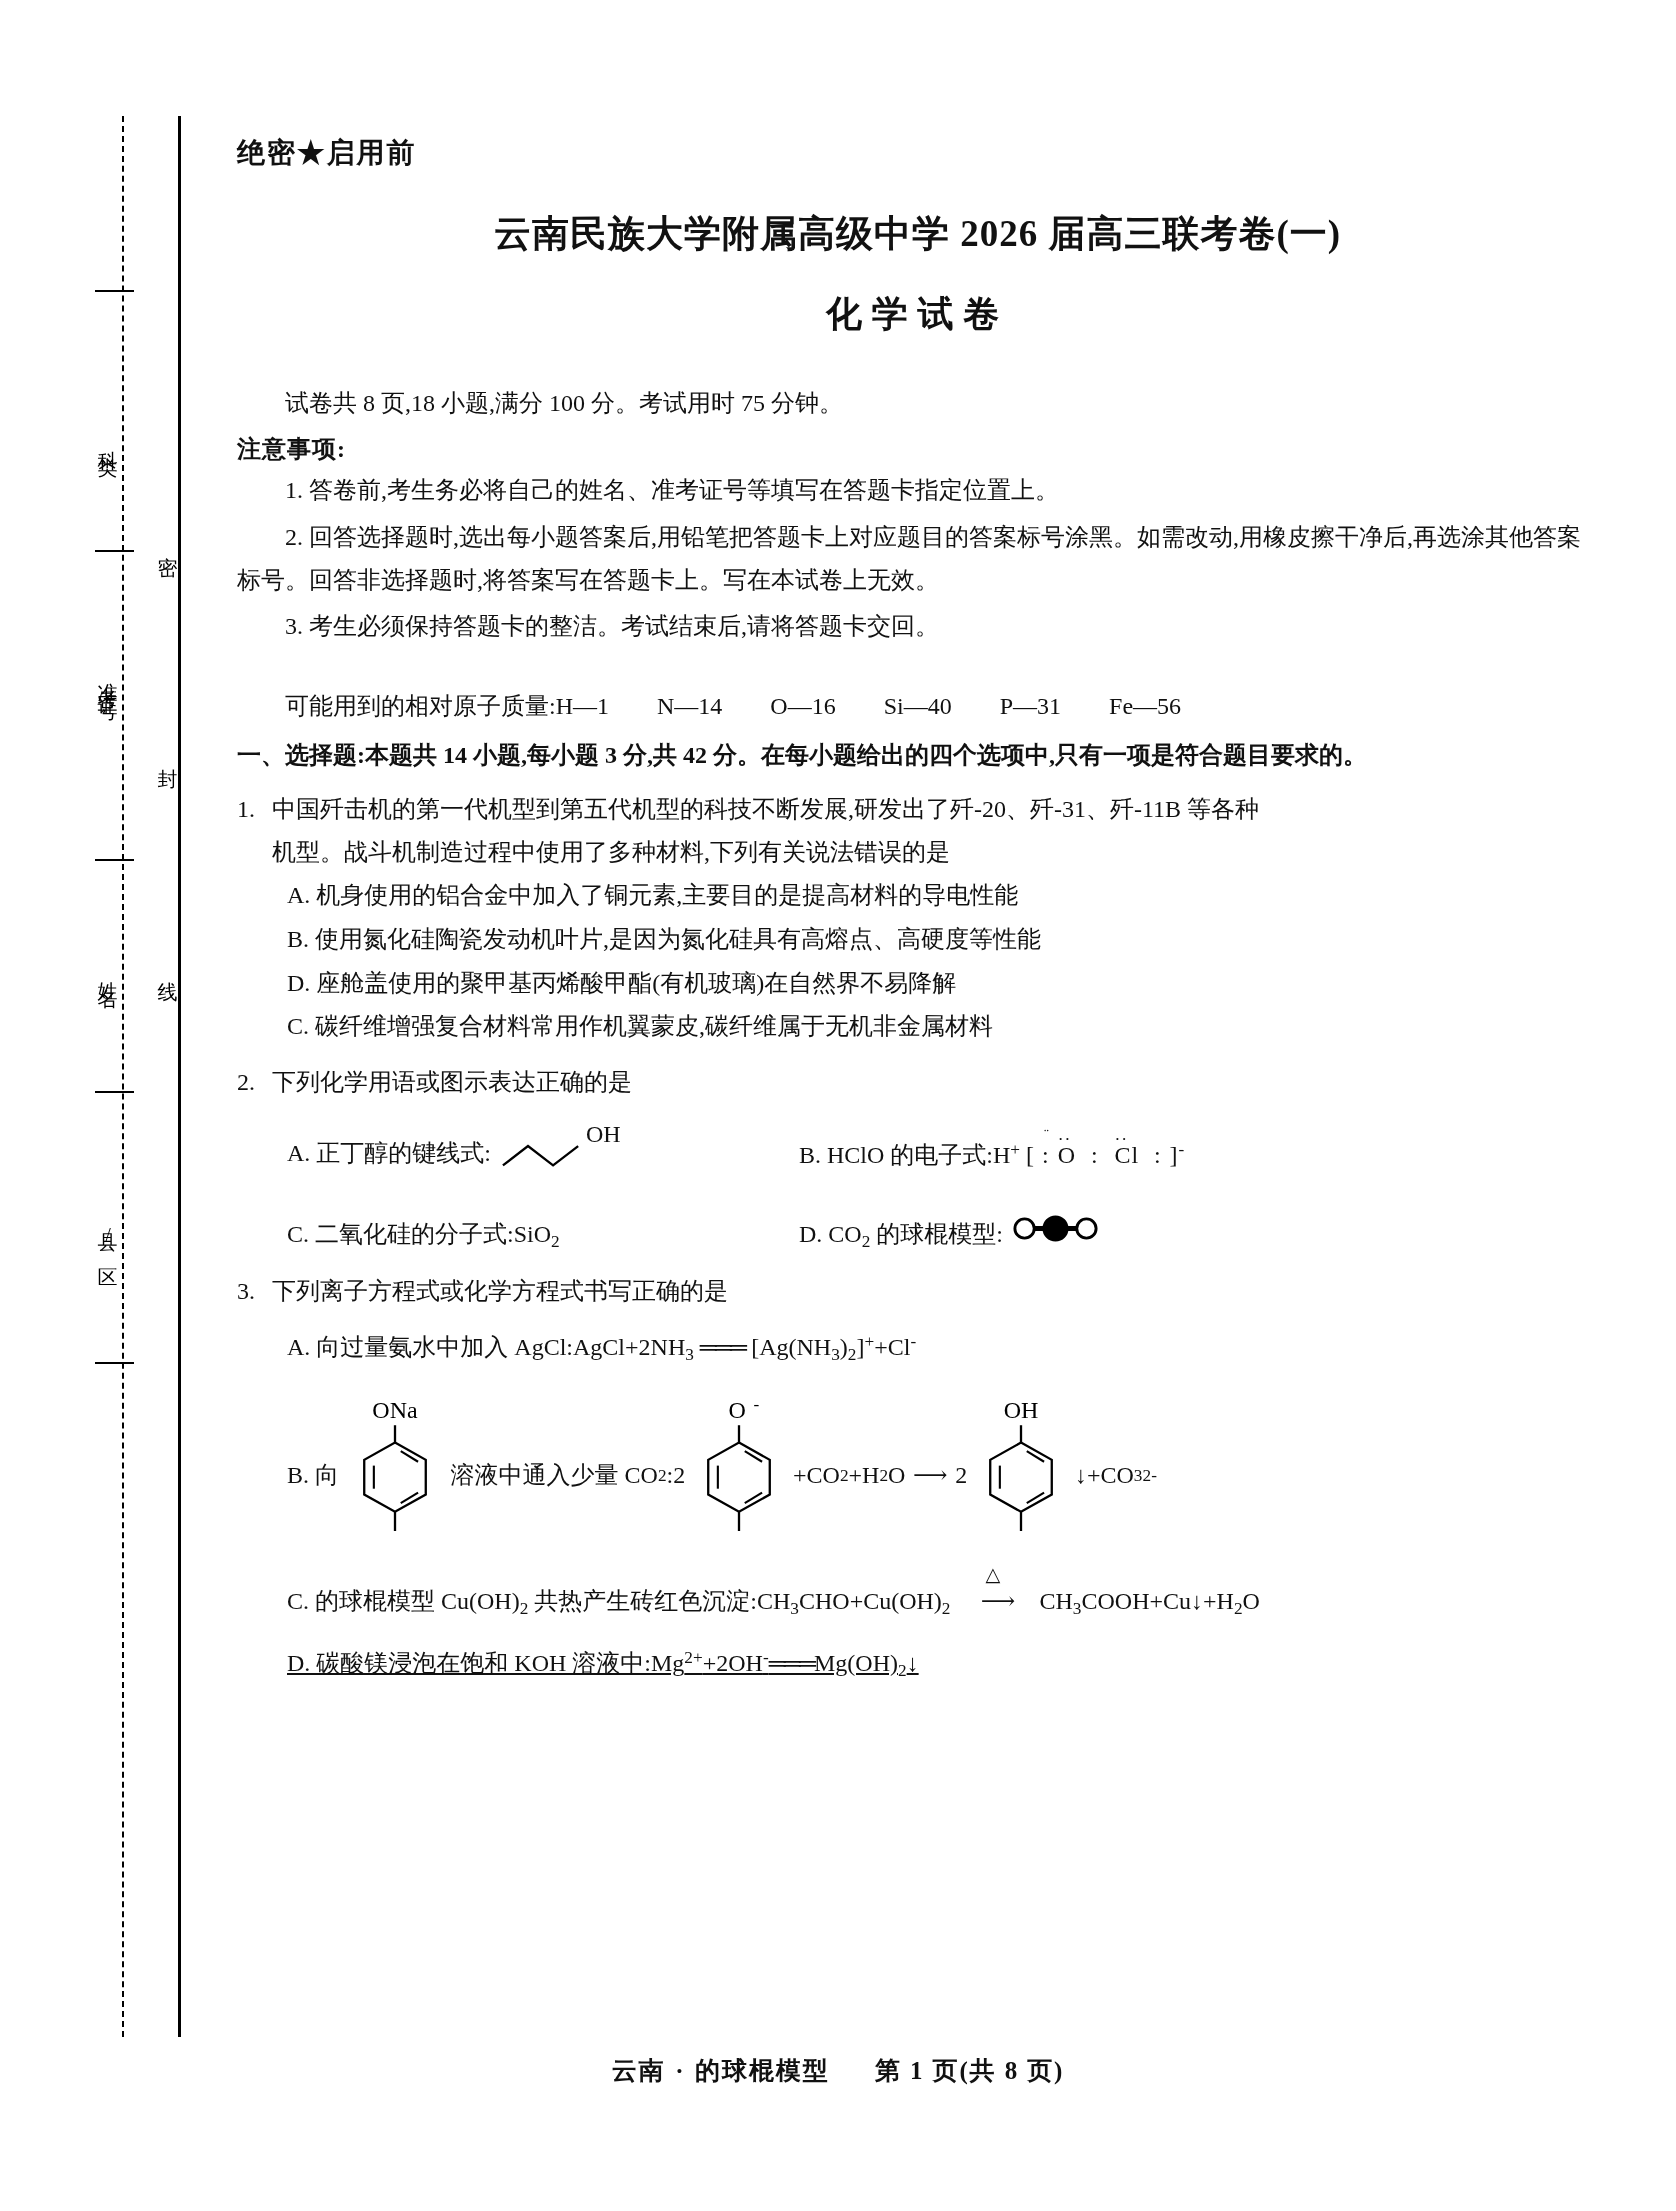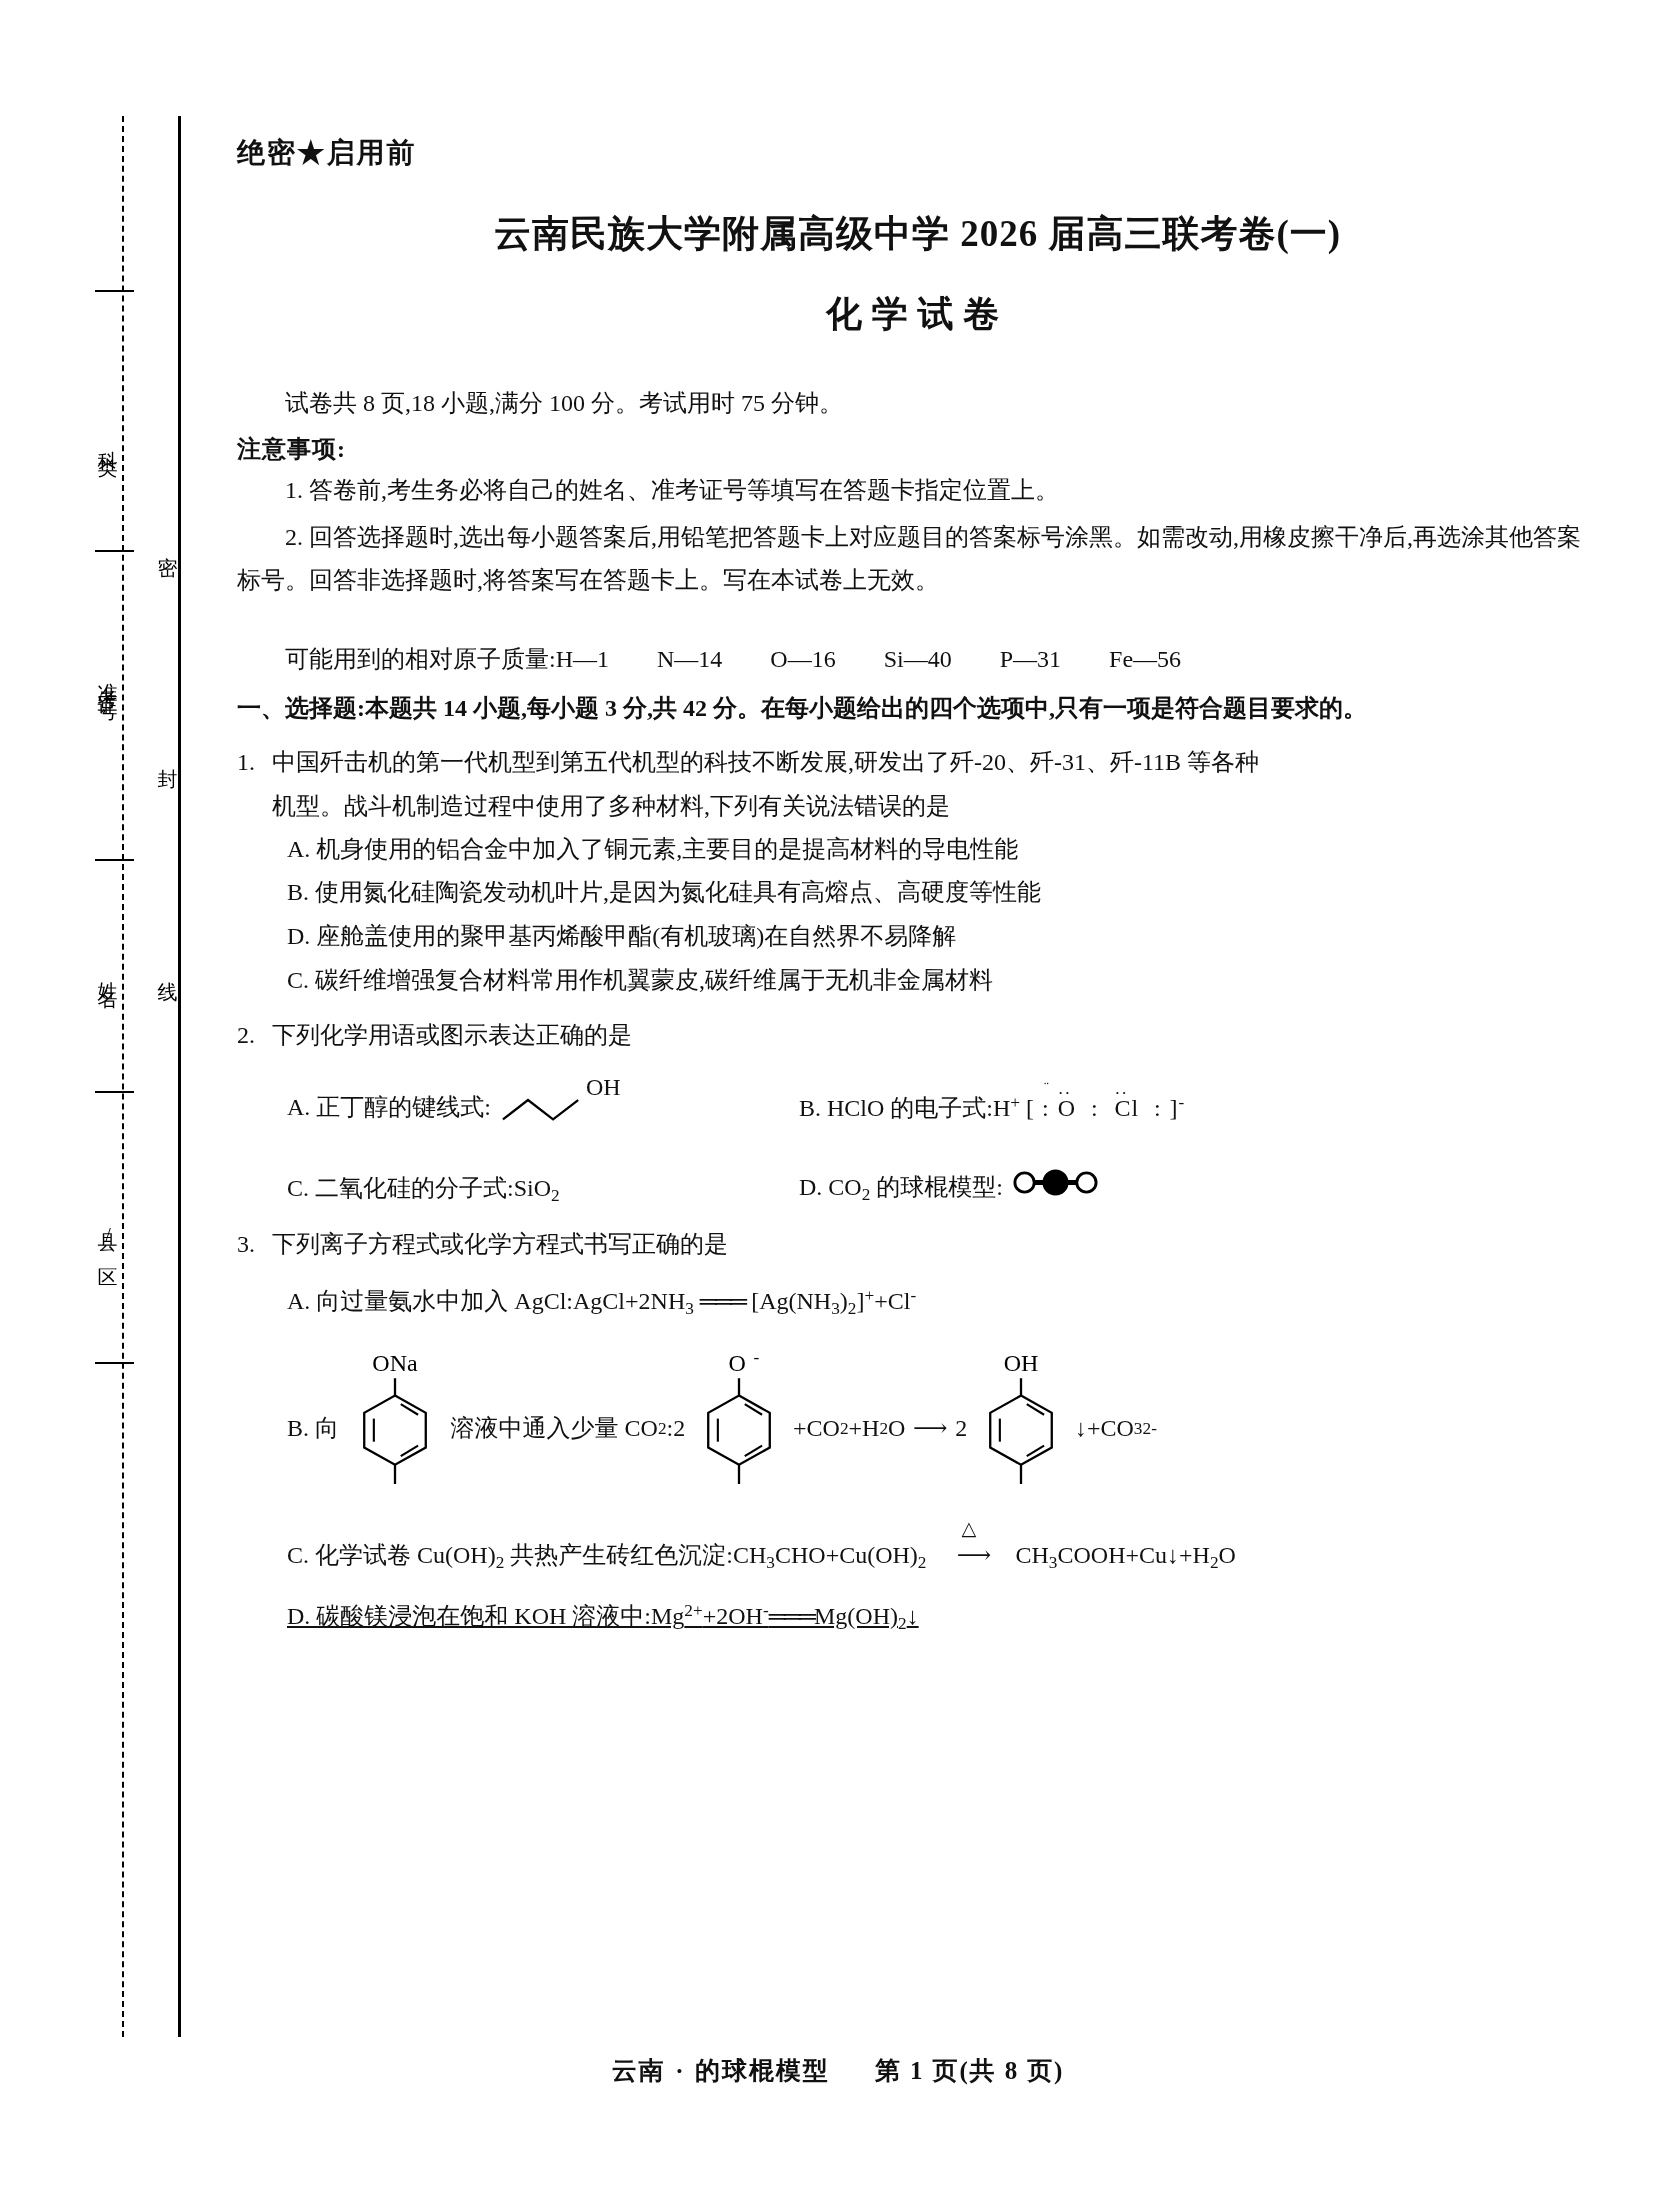--- a/index.html
+++ b/index.html
@@ -193,20 +193,21 @@
     <div class="secret">绝密★启用前</div>
 
     <div class="doc-title">云南民族大学附属高级中学 2026 届高三联考卷(一)</div>
     <div class="doc-subtitle">化学试卷</div>
 
     <div class="intro">试卷共 8 页,18 小题,满分 100 分。考试用时 75 分钟。</div>
 
     <div class="notice-head">注意事项:</div>
     <div class="notice-item">1. 答卷前,考生务必将自己的姓名、准考证号等填写在答题卡指定位置上。</div>
     <div class="notice-item">2. 回答选择题时,选出每小题答案后,用铅笔把答题卡上对应题目的答案标号涂黑。如需改动,用橡皮擦干净后,再选涂其他答案标号。回答非选择题时,将答案写在答题卡上。写在本试卷上无效。</div>
+    <div class="notice-item">3. 考生必须保持答题卡的整洁。考试结束后,请将答题卡交回。</div>
 
     <div class="atomic">可能用到的相对原子质量:H—1　　N—14　　O—16　　Si—40　　P—31　　Fe—56</div>
 
     <div class="section-head">一、选择题:本题共 14 小题,每小题 3 分,共 42 分。在每小题给出的四个选项中,只有一项是符合题目要求的。</div>
 
     <div class="q">
       <div style="display:flex;">
         <div style="width:35px;flex:0 0 35px;">1.</div>
         <div style="flex:1;">
           <div>中国歼击机的第一代机型到第五代机型的科技不断发展,研发出了歼-20、歼-31、歼-11B 等各种</div>
@@ -338,21 +339,21 @@
             </svg>
           </span>
           <span>↓</span>
           <span>+CO</span>
             <sub>3</sub>
             <sup>2-</sup>
         </div>
       </div>
 
       <div class="opt" style="margin-top:25px;">
-        <span>C. 化学试卷 Cu(OH)</span><sub>2</sub><span> 共热产生砖红色沉淀:CH</span><sub>3</sub><span>CHO+Cu(OH)</span><sub>2</sub>
+        <span>C. 的球棍模型 Cu(OH)</span><sub>2</sub><span> 共热产生砖红色沉淀:CH</span><sub>3</sub><span>CHO+Cu(OH)</span><sub>2</sub>
         <span style="display:inline-block;position:relative;width:83px;text-align:center;">
           <span style="position:absolute;left:29px;top:-23px;font-size:19.3px;">△</span>
           <span style="font-size:24px;">⟶</span>
         </span><span>CH</span><sub>3</sub><span>COOH+Cu↓+H</span><sub>2</sub><span>O</span>
       </div>
 
       <div class="opt" style="margin-top:17px;text-decoration:underline;">
         <span>D. 碳酸镁浸泡在饱和 KOH 溶液中:Mg</span><sup>2+</sup><span>+2OH</span><sup>-</sup><span class="eq-arrow">═══</span><span>Mg(OH)</span><sub>2</sub><span>↓</span>
       </div>
     </div>

